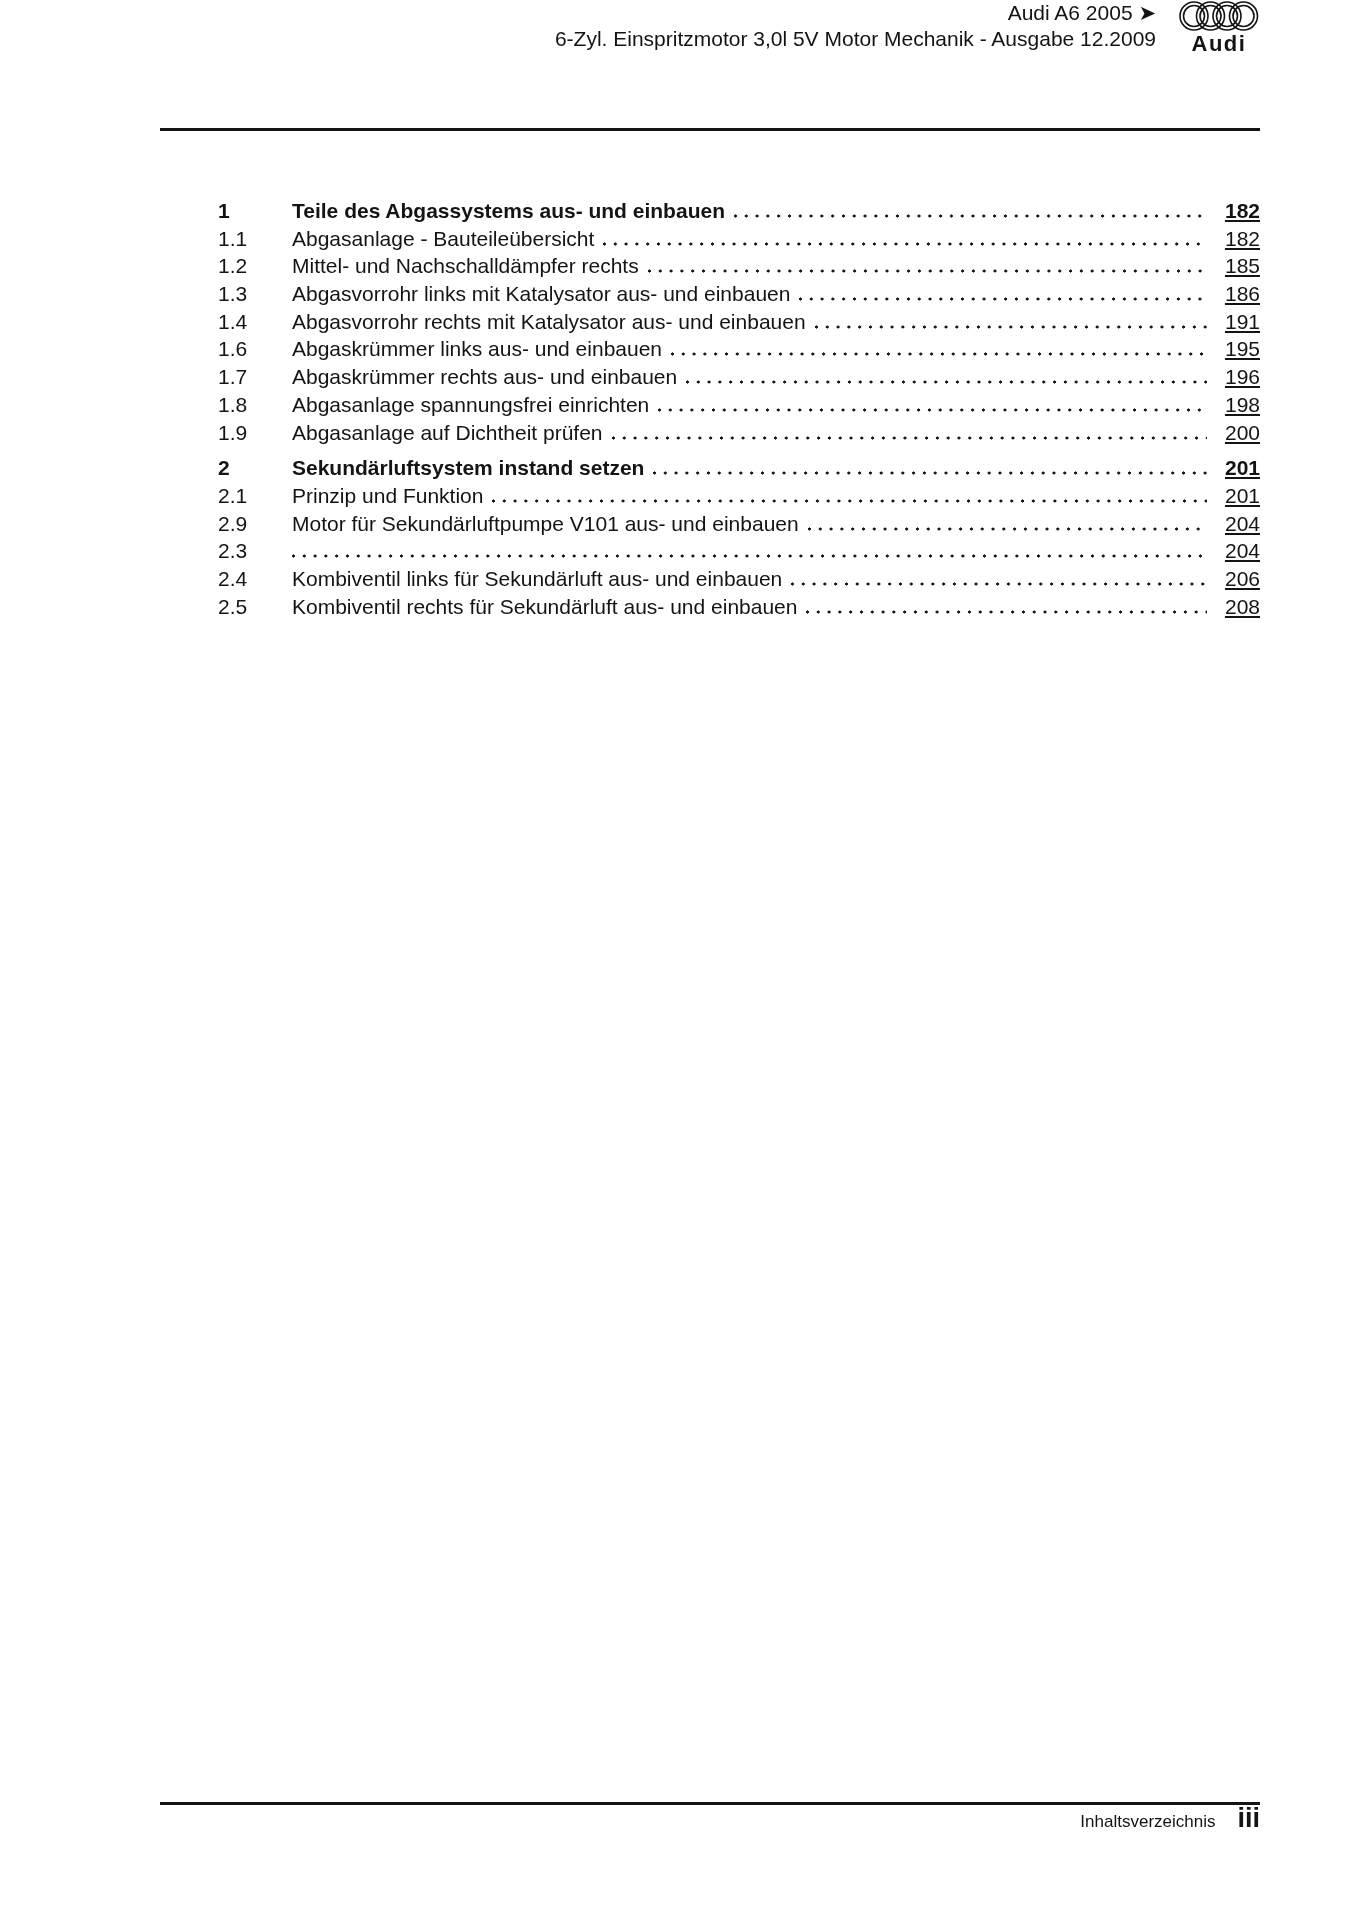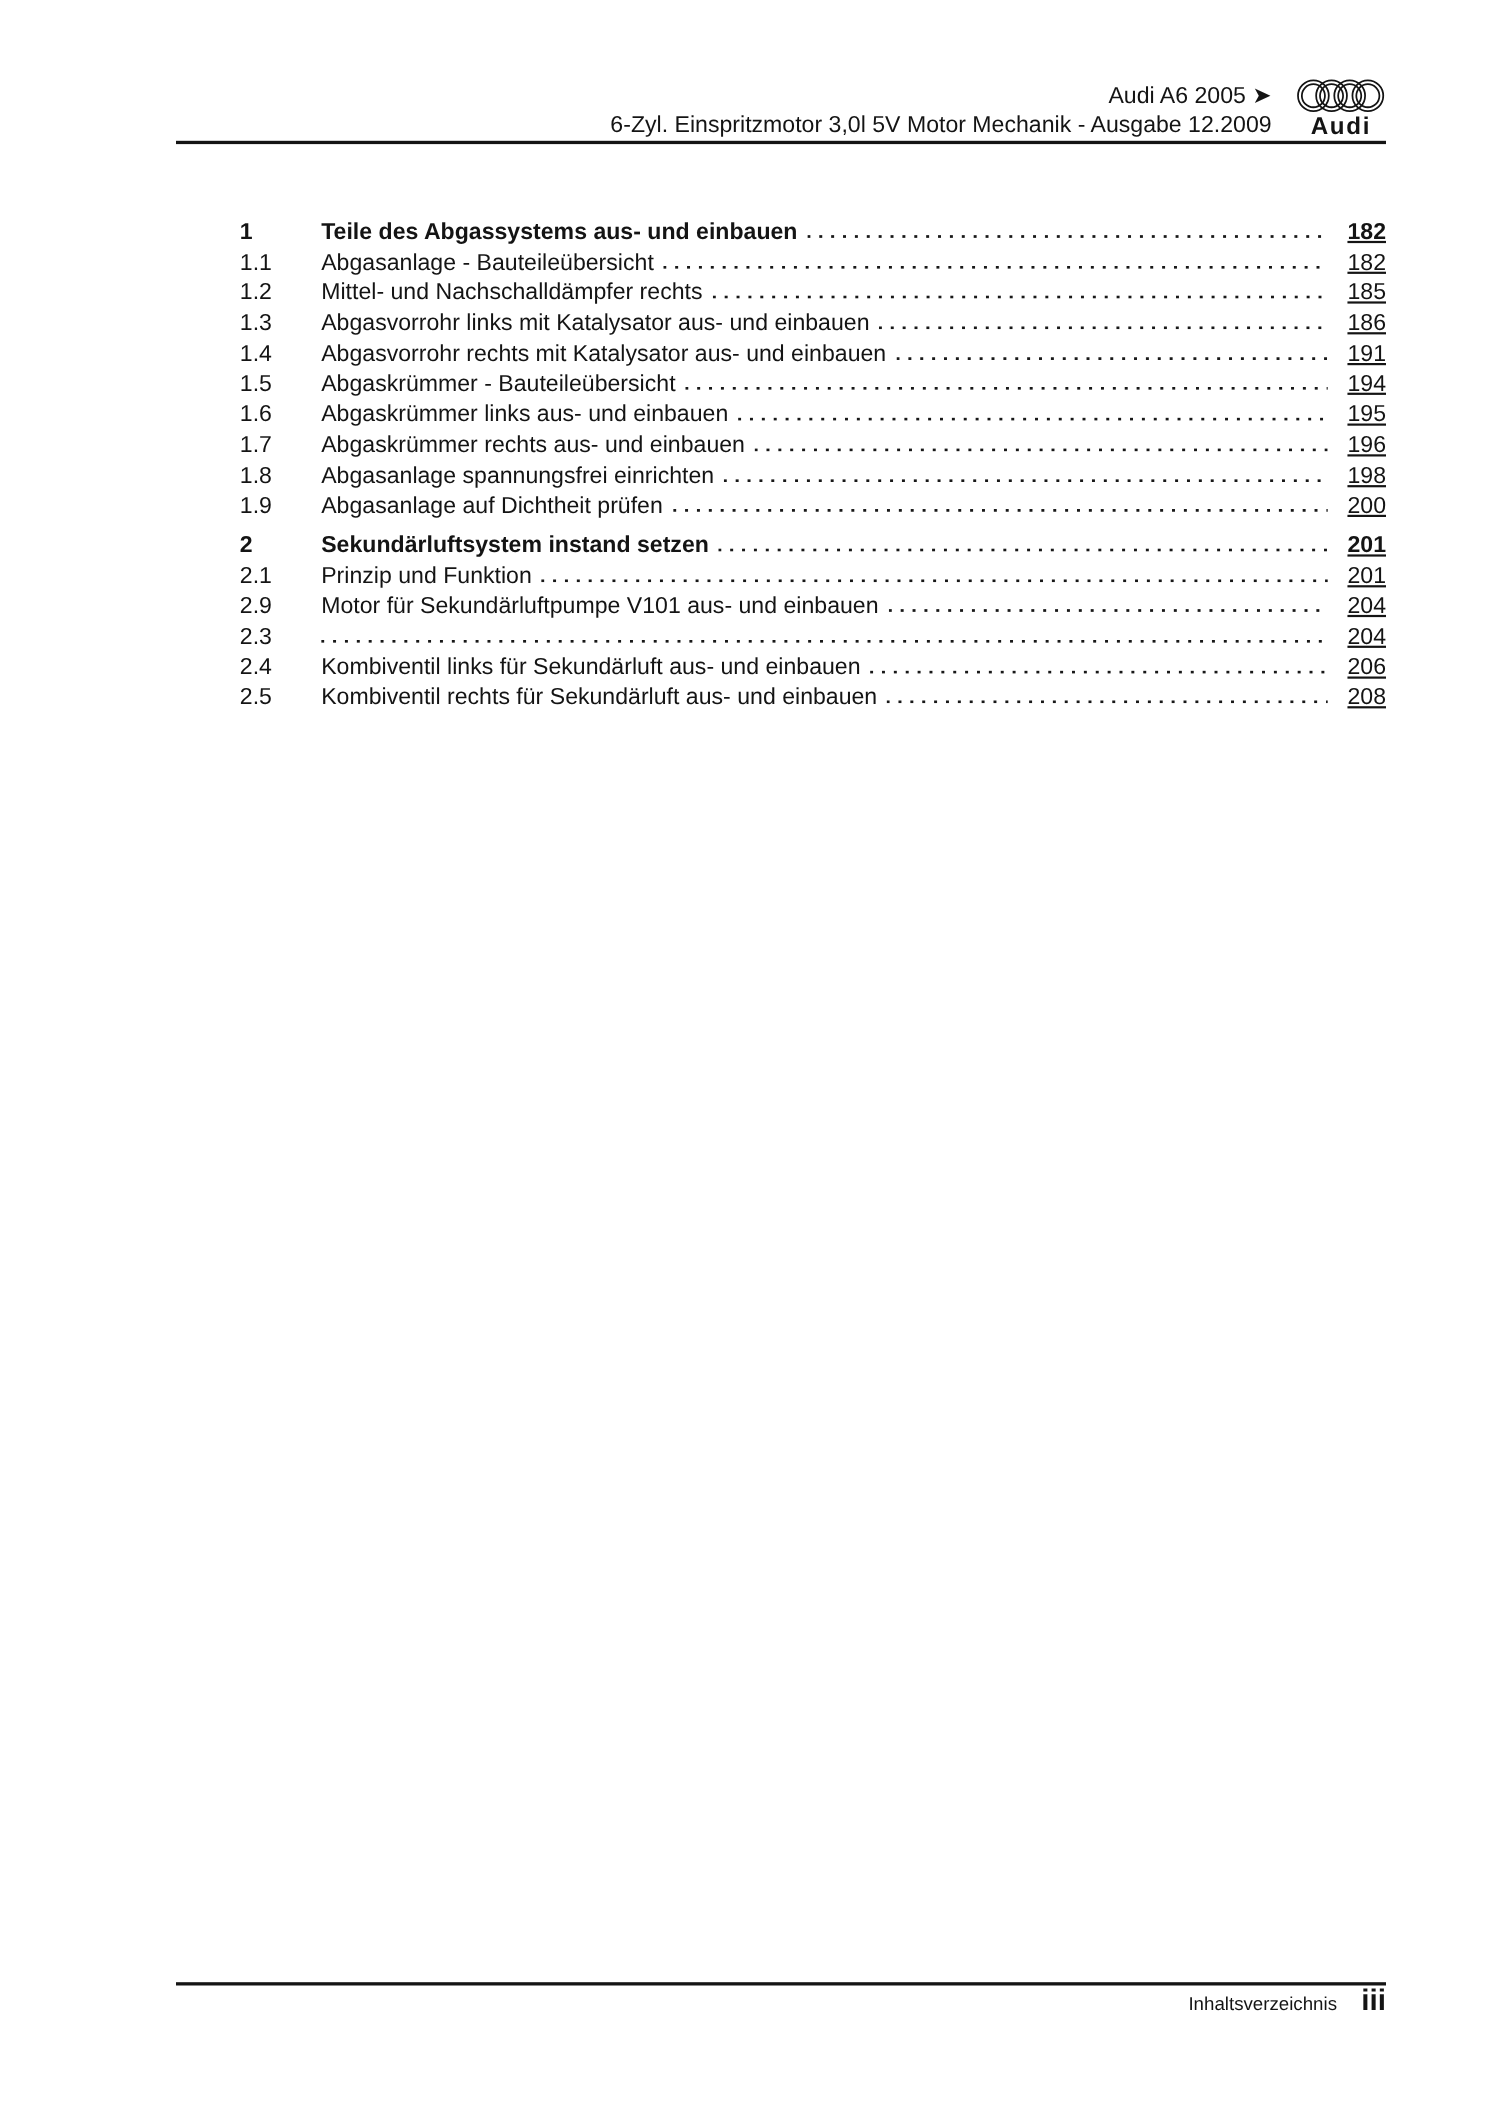--- a/index.html
+++ b/index.html
@@ -15,21 +15,21 @@
 
   
   .header{
     position:absolute;
     top:0; left:160px;
     width:1100px;
     height:128px;
     border-bottom:3px solid #141414;
     display:flex;
     justify-content:flex-end;
-    align-items:flex-end;
+    align-items:flex-start;
     gap:22px;
     box-sizing:content-box;
   }
   .header-text{
     text-align:right;
     font-size:21px;
     line-height:26px;
     padding-bottom:1px;
     white-space:nowrap;
   }
@@ -158,26 +158,20 @@
       <span class="toc-leader"></span>
       <span class="toc-page">186</span>
     </div>
       <div class="toc-row">
       <span class="toc-num">1.4</span>
       <span class="toc-title">Abgasvorrohr rechts mit Katalysator aus- und einbauen</span>
       <span class="toc-leader"></span>
       <span class="toc-page">191</span>
     </div>
       <div class="toc-row">
-      <span class="toc-num">1.5</span>
-      <span class="toc-title">Abgaskrümmer - Bauteileübersicht</span>
-      <span class="toc-leader"></span>
-      <span class="toc-page">194</span>
-    </div>
-      <div class="toc-row">
       <span class="toc-num">1.6</span>
       <span class="toc-title">Abgaskrümmer links aus- und einbauen</span>
       <span class="toc-leader"></span>
       <span class="toc-page">195</span>
     </div>
       <div class="toc-row">
       <span class="toc-num">1.7</span>
       <span class="toc-title">Abgaskrümmer rechts aus- und einbauen</span>
       <span class="toc-leader"></span>
       <span class="toc-page">196</span>

